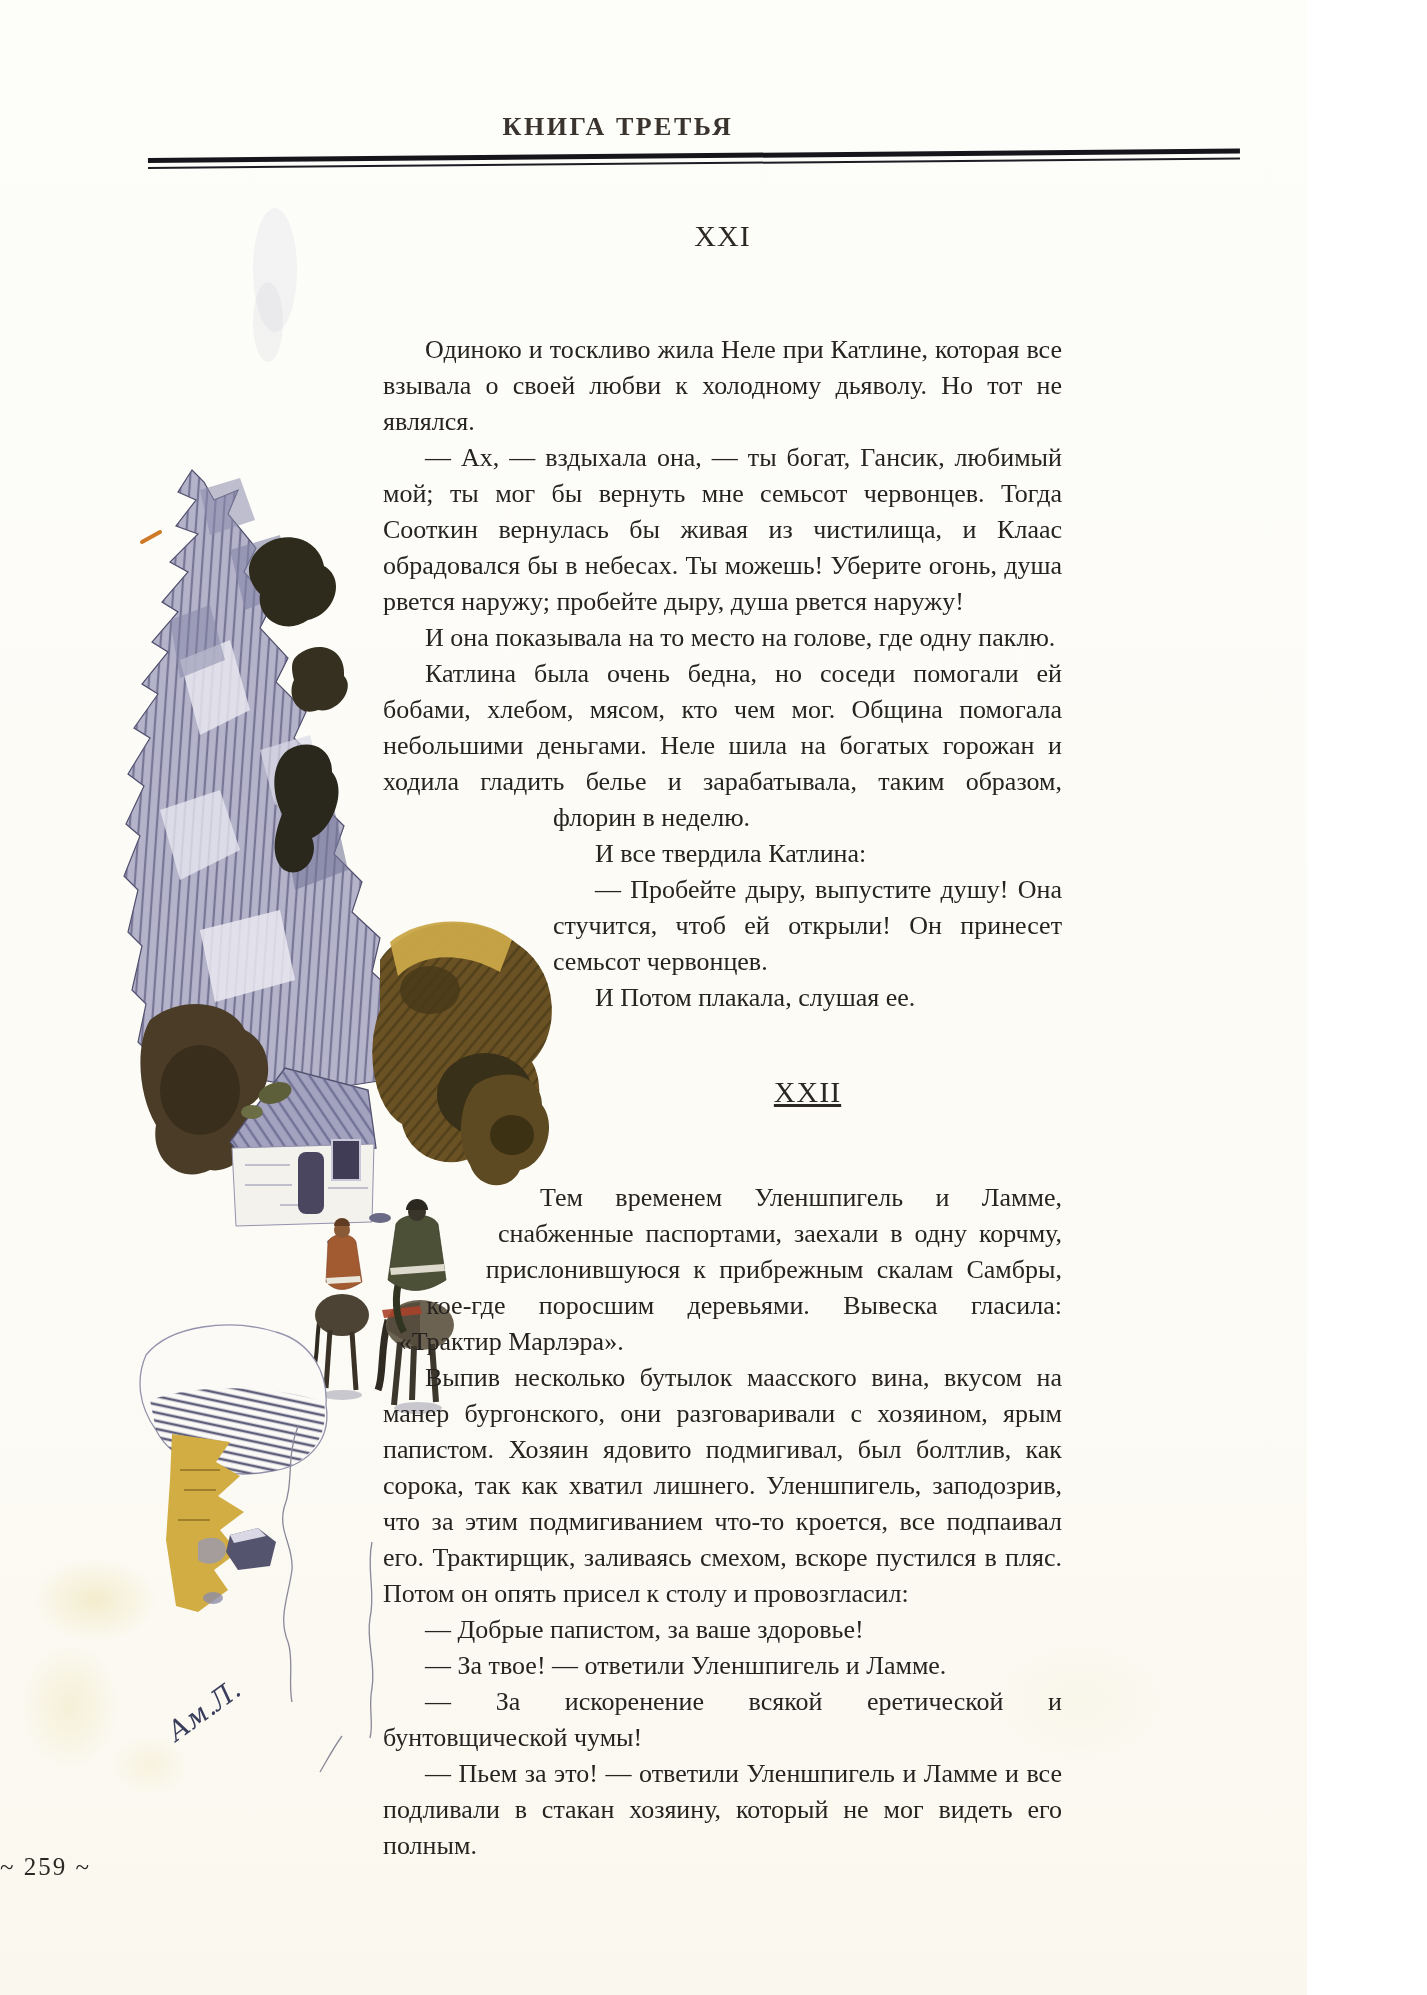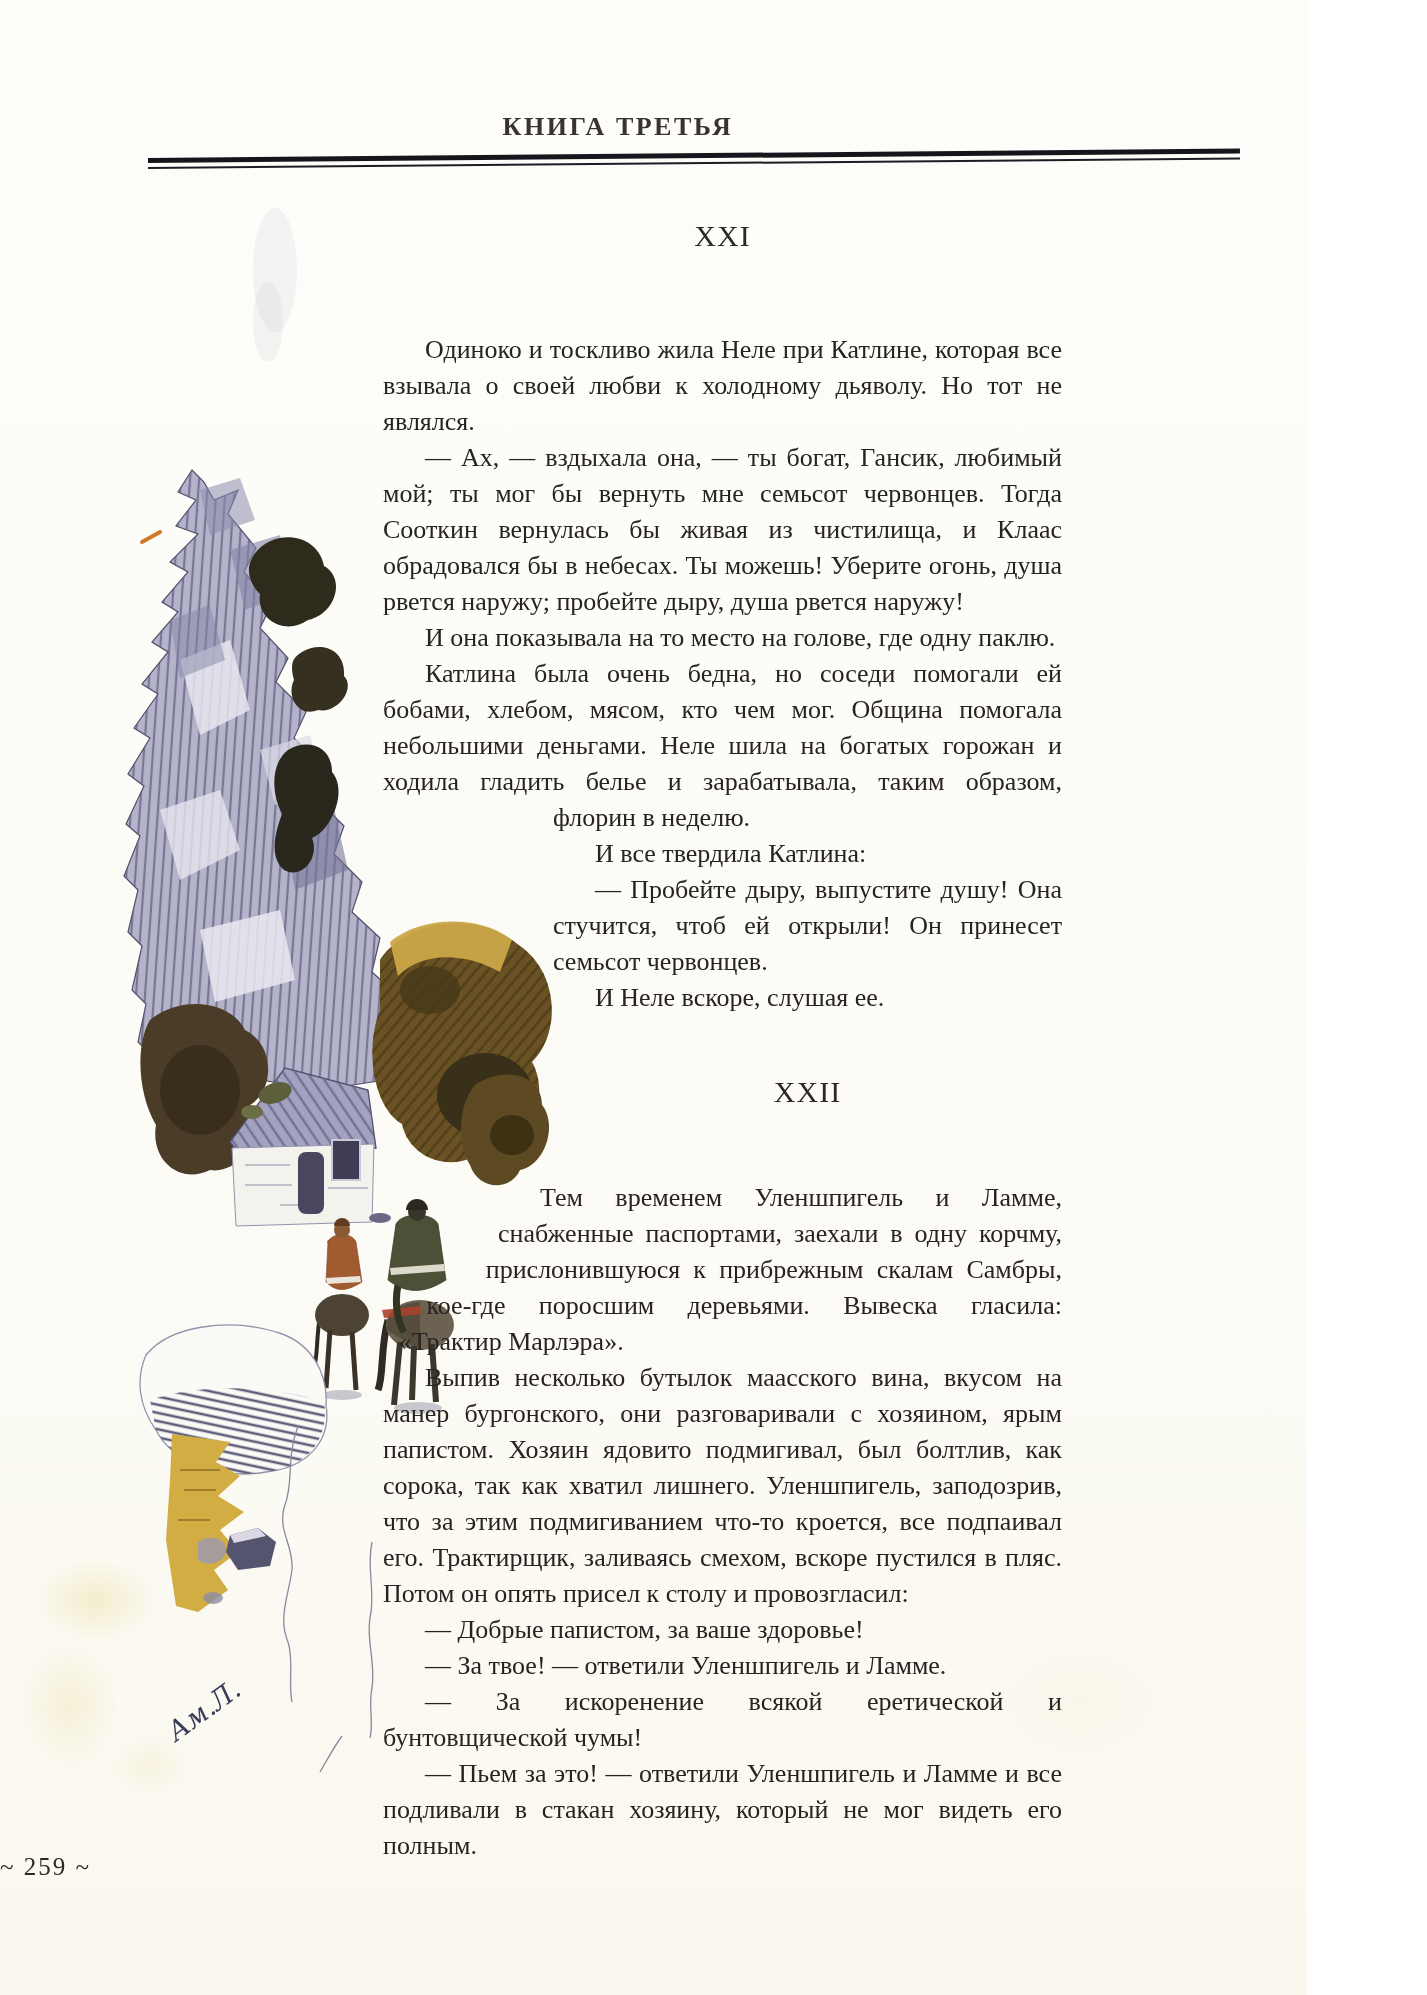--- a/index.html
+++ b/index.html
@@ -35,21 +35,21 @@
   }
   .wrap-spacer{
     float:left;width:170px;height:1127px;
     shape-outside:polygon(0 0,0 590px,162px 590px,162px 912px,107px 947px,107px 997px,95px 1032px,40px 1062px,12px 1092px,0 1127px);
     shape-margin:8px;
   }
   .chapter-num{
     font-size:30px;font-weight:normal;text-align:center;
     margin:0 0 78px;letter-spacing:1px;color:#2c2824;line-height:36px;
   }
-  .chapter-num.second{margin:58px 0 70px;}
+  .chapter-num.second{margin:58px 0 70px;text-decoration:underline;}
   .text-column p{margin:0;text-indent:42px;}
   .page-number{
     position:absolute;top:1853px;left:0;width:1240px;
     font-size:25px;color:#2c2824;letter-spacing:2px;
   }
 </style>
 </head>
 <body>
 
 <div class="page">
@@ -203,21 +203,21 @@
   <div class="text-column">
     <div class="wrap-spacer"></div>
 
     <h2 class="chapter-num">XXI</h2>
     <p>Одиноко и тоскливо жила Неле при Катлине, которая все взывала о своей любви к холодному дьяволу. Но тот не являлся.</p>
     <p>— Ах, — вздыхала она, — ты богат, Гансик, любимый мой; ты мог бы вернуть мне семьсот червонцев. Тогда Сооткин вернулась бы живая из чистилища, и Клаас обрадовался бы в небесах. Ты можешь! Уберите огонь, душа рвется наружу; пробейте дыру, душа рвется наружу!</p>
     <p>И она показывала на то место на голове, где одну паклю.</p>
     <p>Катлина была очень бедна, но соседи помогали ей бобами, хлебом, мясом, кто чем мог. Община помогала небольшими деньгами. Неле шила на богатых горожан и ходила гладить белье и зарабатывала, таким образом, флорин в неделю.</p>
     <p>И все твердила Катлина:</p>
     <p>— Пробейте дыру, выпустите душу! Она стучится, чтоб ей открыли! Он принесет семьсот червонцев.</p>
-    <p>И Неле вскоре, слушая ее.</p>
+    <p>И Потом плакала, слушая ее.</p>
 
     <h2 class="chapter-num second">XXII</h2>
     <p>Тем временем Уленшпигель и Ламме, снабженные паспортами, заехали в одну корчму, прислонившуюся к прибрежным скалам Самбры, кое-где поросшим деревьями. Вывеска гласила: «Трактир Марлэра».</p>
     <p>Выпив несколько бутылок маасского вина, вкусом на манер бургонского, они разговаривали с хозяином, ярым папистом. Хозяин ядовито подмигивал, был болтлив, как сорока, так как хватил лишнего. Уленшпигель, заподозрив, что за этим подмигиванием что-то кроется, все подпаивал его. Трактирщик, заливаясь смехом, вскоре пустился в пляс. Потом он опять присел к столу и провозгласил:</p>
     <p>— Добрые папистом, за ваше здоровье!</p>
     <p>— За твое! — ответили Уленшпигель и Ламме.</p>
     <p>— За искоренение всякой еретической и бунтовщической чумы!</p>
     <p>— Пьем за это! — ответили Уленшпигель и Ламме и все подливали в стакан хозяину, который не мог видеть его полным.</p>
   </div>
 

